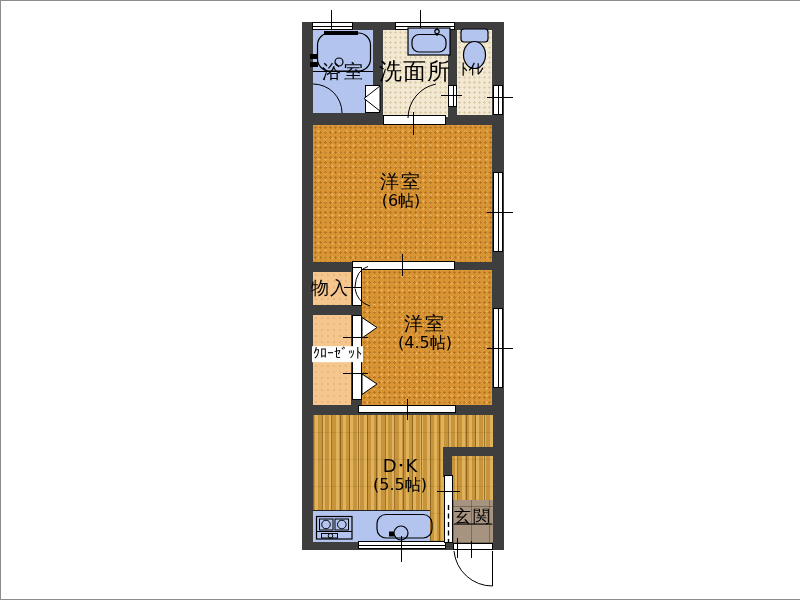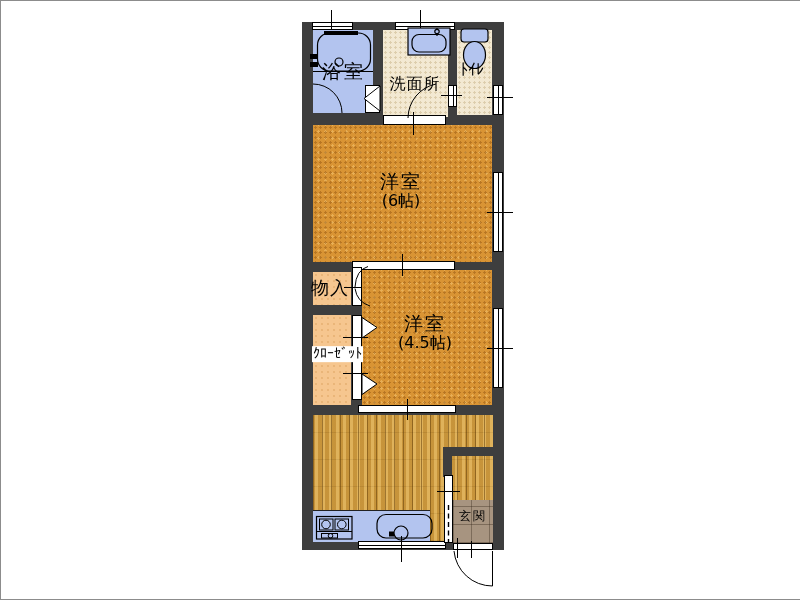--- a/index.html
+++ b/index.html
@@ -127,27 +127,31 @@
       <rect x="377" y="514.5" width="55" height="23.5" rx="9"></rect>
       <circle cx="401" cy="533" r="7"></circle>
       <rect x="389" y="531.5" width="5" height="5" fill="#000" stroke="none"></rect>
       <line x1="492.5" y1="551" x2="492.5" y2="586" stroke-width="1"></line>
       <path d="M 454,551 A 38.5 38.5 0 0 0 492.5,586" stroke-width="1"></path>
       <line x1="448.5" y1="505" x2="448.5" y2="542" stroke-width="1.4" stroke-dasharray="5 3.5"></line>
     </g>
   </svg>
 
   <div class="lbl z7" style="left:344px;top:72px;font-size:19px;letter-spacing:3px;">浴室</div>
-  <div class="lbl z7" style="left:415px;top:84px;font-size:16px;letter-spacing:1px;">洗面所</div>
+  <div class="lbl z7" style="left:415px;top:72px;font-size:23px;letter-spacing:1px;">洗面所</div>
   <div class="lbl z7" style="left:472px;top:70px;font-size:16px;">ﾄｲﾚ</div>
   <div class="lbl z7" style="left:401px;top:191px;font-size:19px;letter-spacing:2px;">
     <span>洋室</span>
     <span class="sz" style="font-size:16px;letter-spacing:0;">(6帖)</span>
   </div>
   <div class="lbl z7" style="left:330px;top:288px;font-size:18px;letter-spacing:1px;">物入</div>
   <div class="lbl z7" style="left:312px;top:354px;font-size:14px;transform:translate(0,-50%);background:#fff;padding:0 1px;">ｸﾛｰｾﾞｯﾄ</div>
   <div class="lbl z7" style="left:425px;top:333px;font-size:19px;letter-spacing:2px;">
     <span>洋室</span>
     <span class="sz" style="font-size:16px;letter-spacing:0;">(4.5帖)</span>
   </div>
-  <div class="lbl z7" style="left:473px;top:517px;font-size:12px;letter-spacing:2px;">玄関</div>
+  <div class="lbl z7" style="left:400px;top:475px;font-size:18px;">
+    <span>D･K</span>
+    <span class="sz" style="font-size:16px;">(5.5帖)</span>
+  </div>
+  <div class="lbl z7" style="left:473px;top:517px;font-size:17px;letter-spacing:2px;text-decoration:underline;">玄関</div>
 
 </div>
 
 </body></html>

